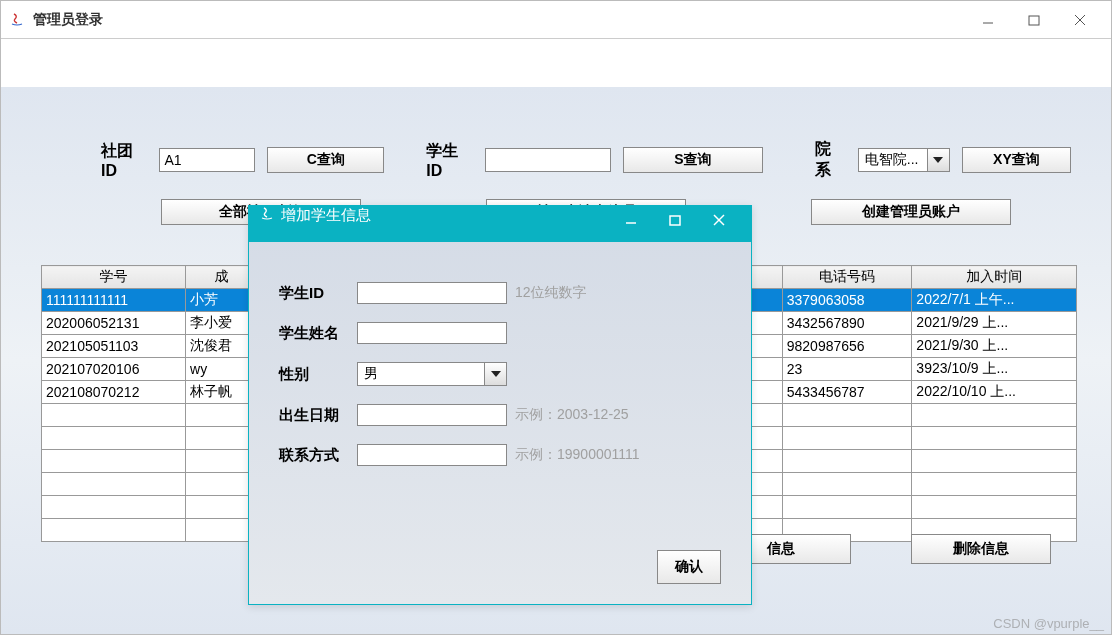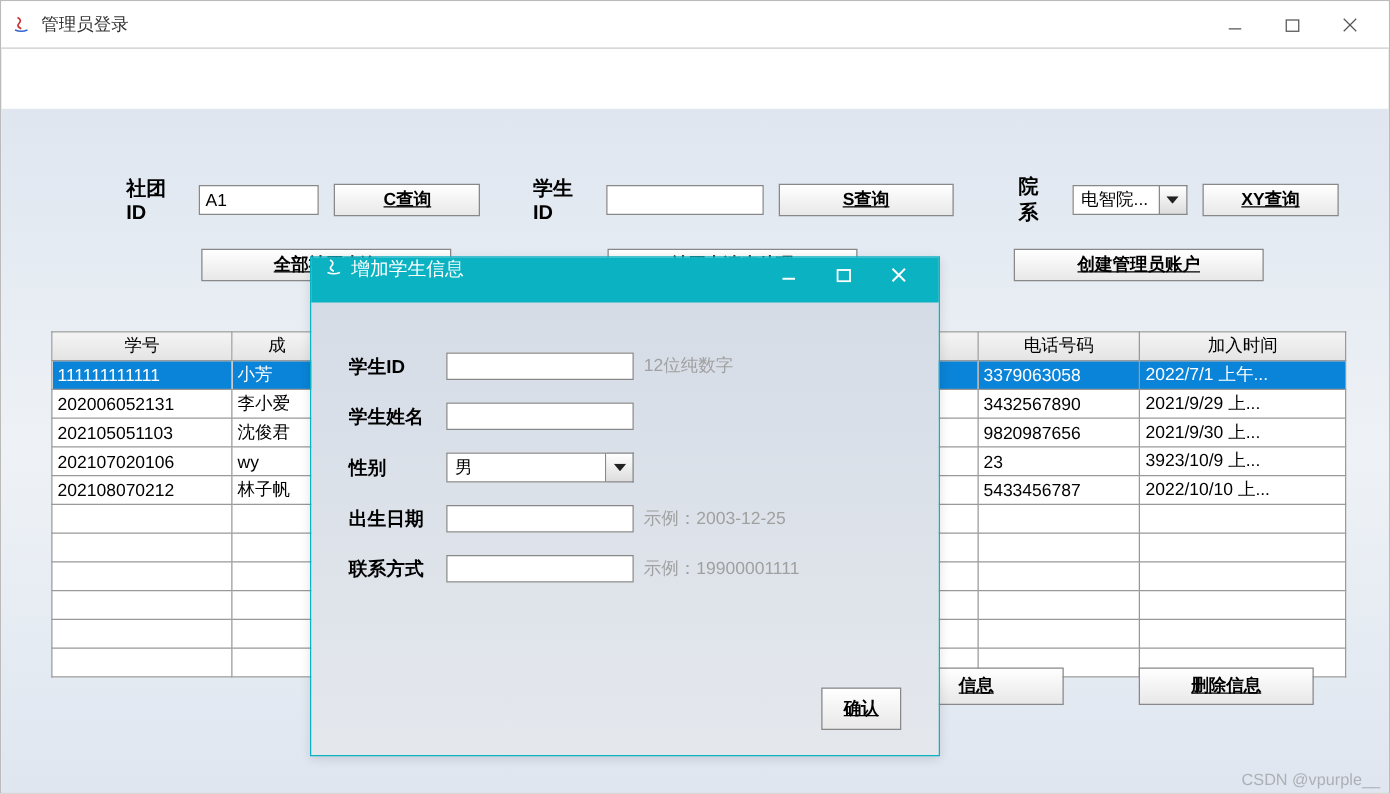--- a/index.html
+++ b/index.html
@@ -19,20 +19,21 @@
       background: #fff;
       position: relative;
     }
     .titlebar {
       height: 38px;
       border-bottom: 1px solid #ccc;
       display: flex;
       align-items: center;
       padding: 12px 8px;
       background: #fff;
+      font-weight: bold;
     }
     .titlebar .java-icon {
       width: 16px; height: 16px; margin-right: 8px;
     }
     .titlebar .title { font-size: 14px; color: #333; }
     .titlebar .spacer { flex: 1; }
     .titlebar .winbtn {
       width: 46px; height: 30px;
       display: flex; align-items: center; justify-content: center;
       color: #666; font-size: 14px;
@@ -60,21 +61,20 @@
       font-size: 14px;
     }
     .btn {
       height: 26px;
       border: 1px solid #888;
       background: linear-gradient(180deg, #fff 0%, #e8e8e8 100%);
       font-size: 14px;
       font-weight: bold;
       padding: 0 12px;
       cursor: pointer;
-      text-decoration: underline;
     }
     .btn-wide { width: 200px; }
     .row2 {
       display: flex;
       justify-content: space-between;
       margin-top: 18px;
       margin-left: 120px;
       margin-right: 60px;
       gap: 60px;
     }

